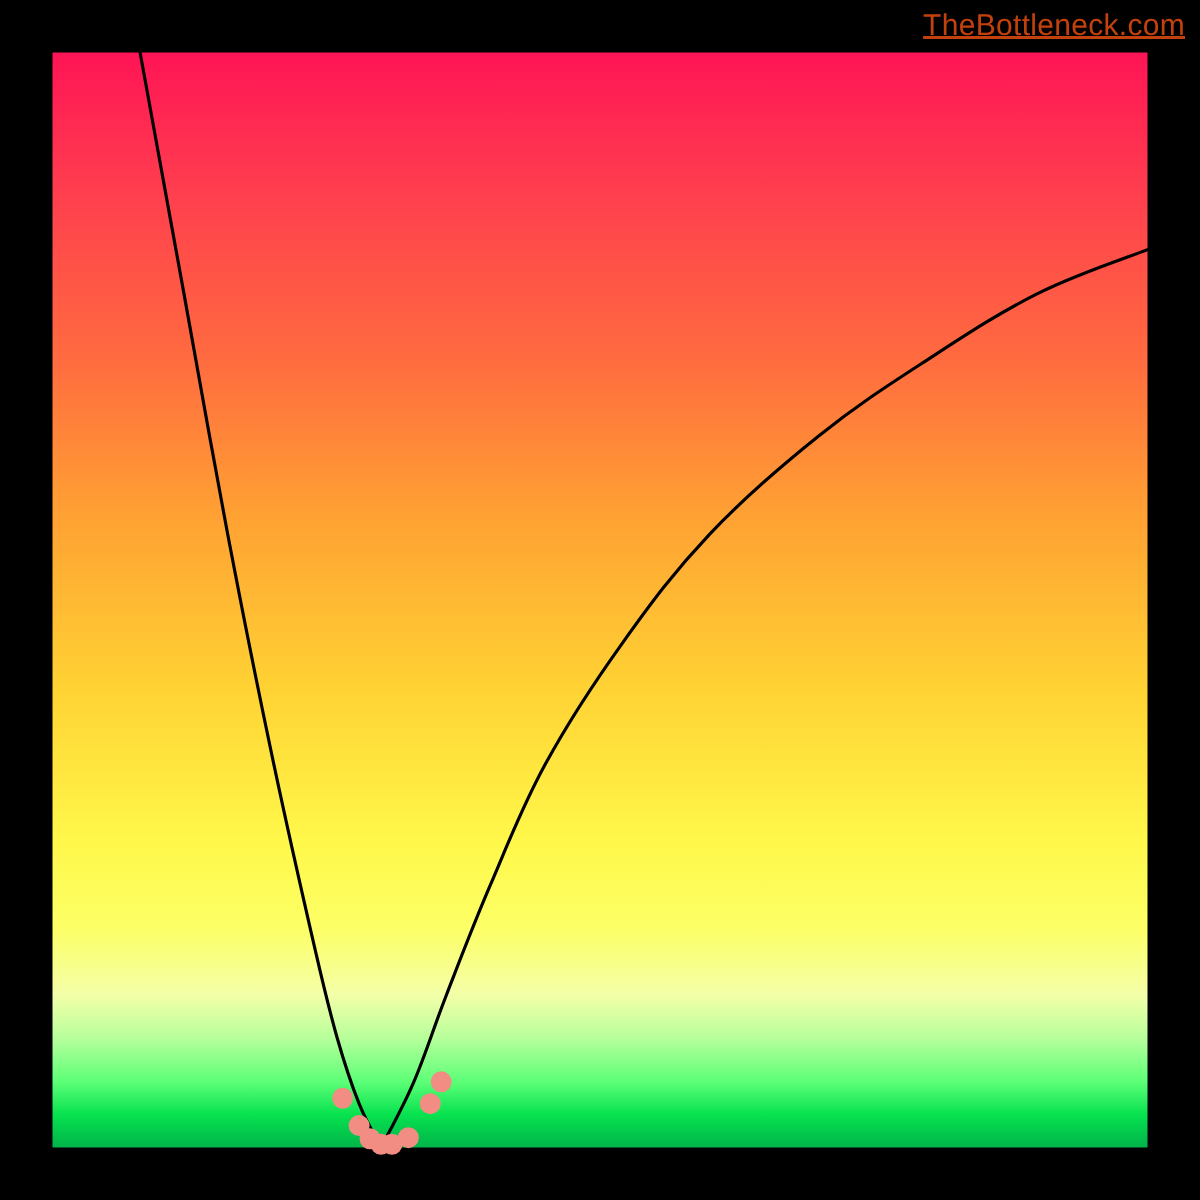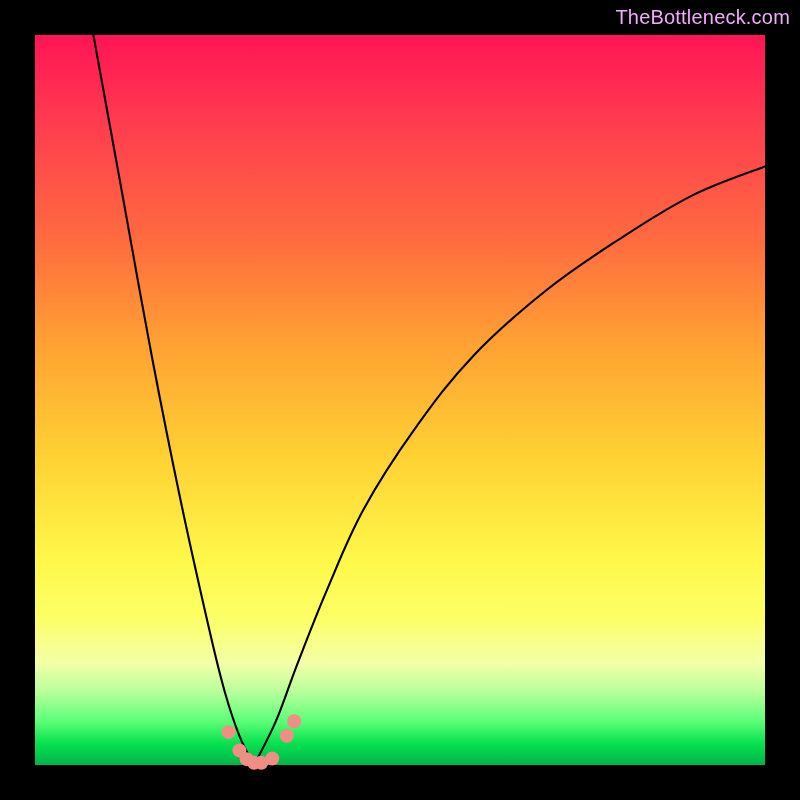--- a/index.html
+++ b/index.html
@@ -36,24 +36,25 @@
       #b7ff9b 90%,
       #5cff77 94%,
       #07e24f 97%,
       #00b44a 100%
     );
   }
   .watermark {
     position: absolute;
     top: 6px;
     right: 10px;
-    color: #f0abfc;
+    color: #c2410c;
     font-size: 20px;
     letter-spacing: 0.2px;
     font-weight: 500;
+    text-decoration: underline;
   }
   svg.curves {
     position: absolute;
     left: 35px;
     top: 35px;
     width: 730px;
     height: 730px;
     overflow: visible;
   }
   .dot {

